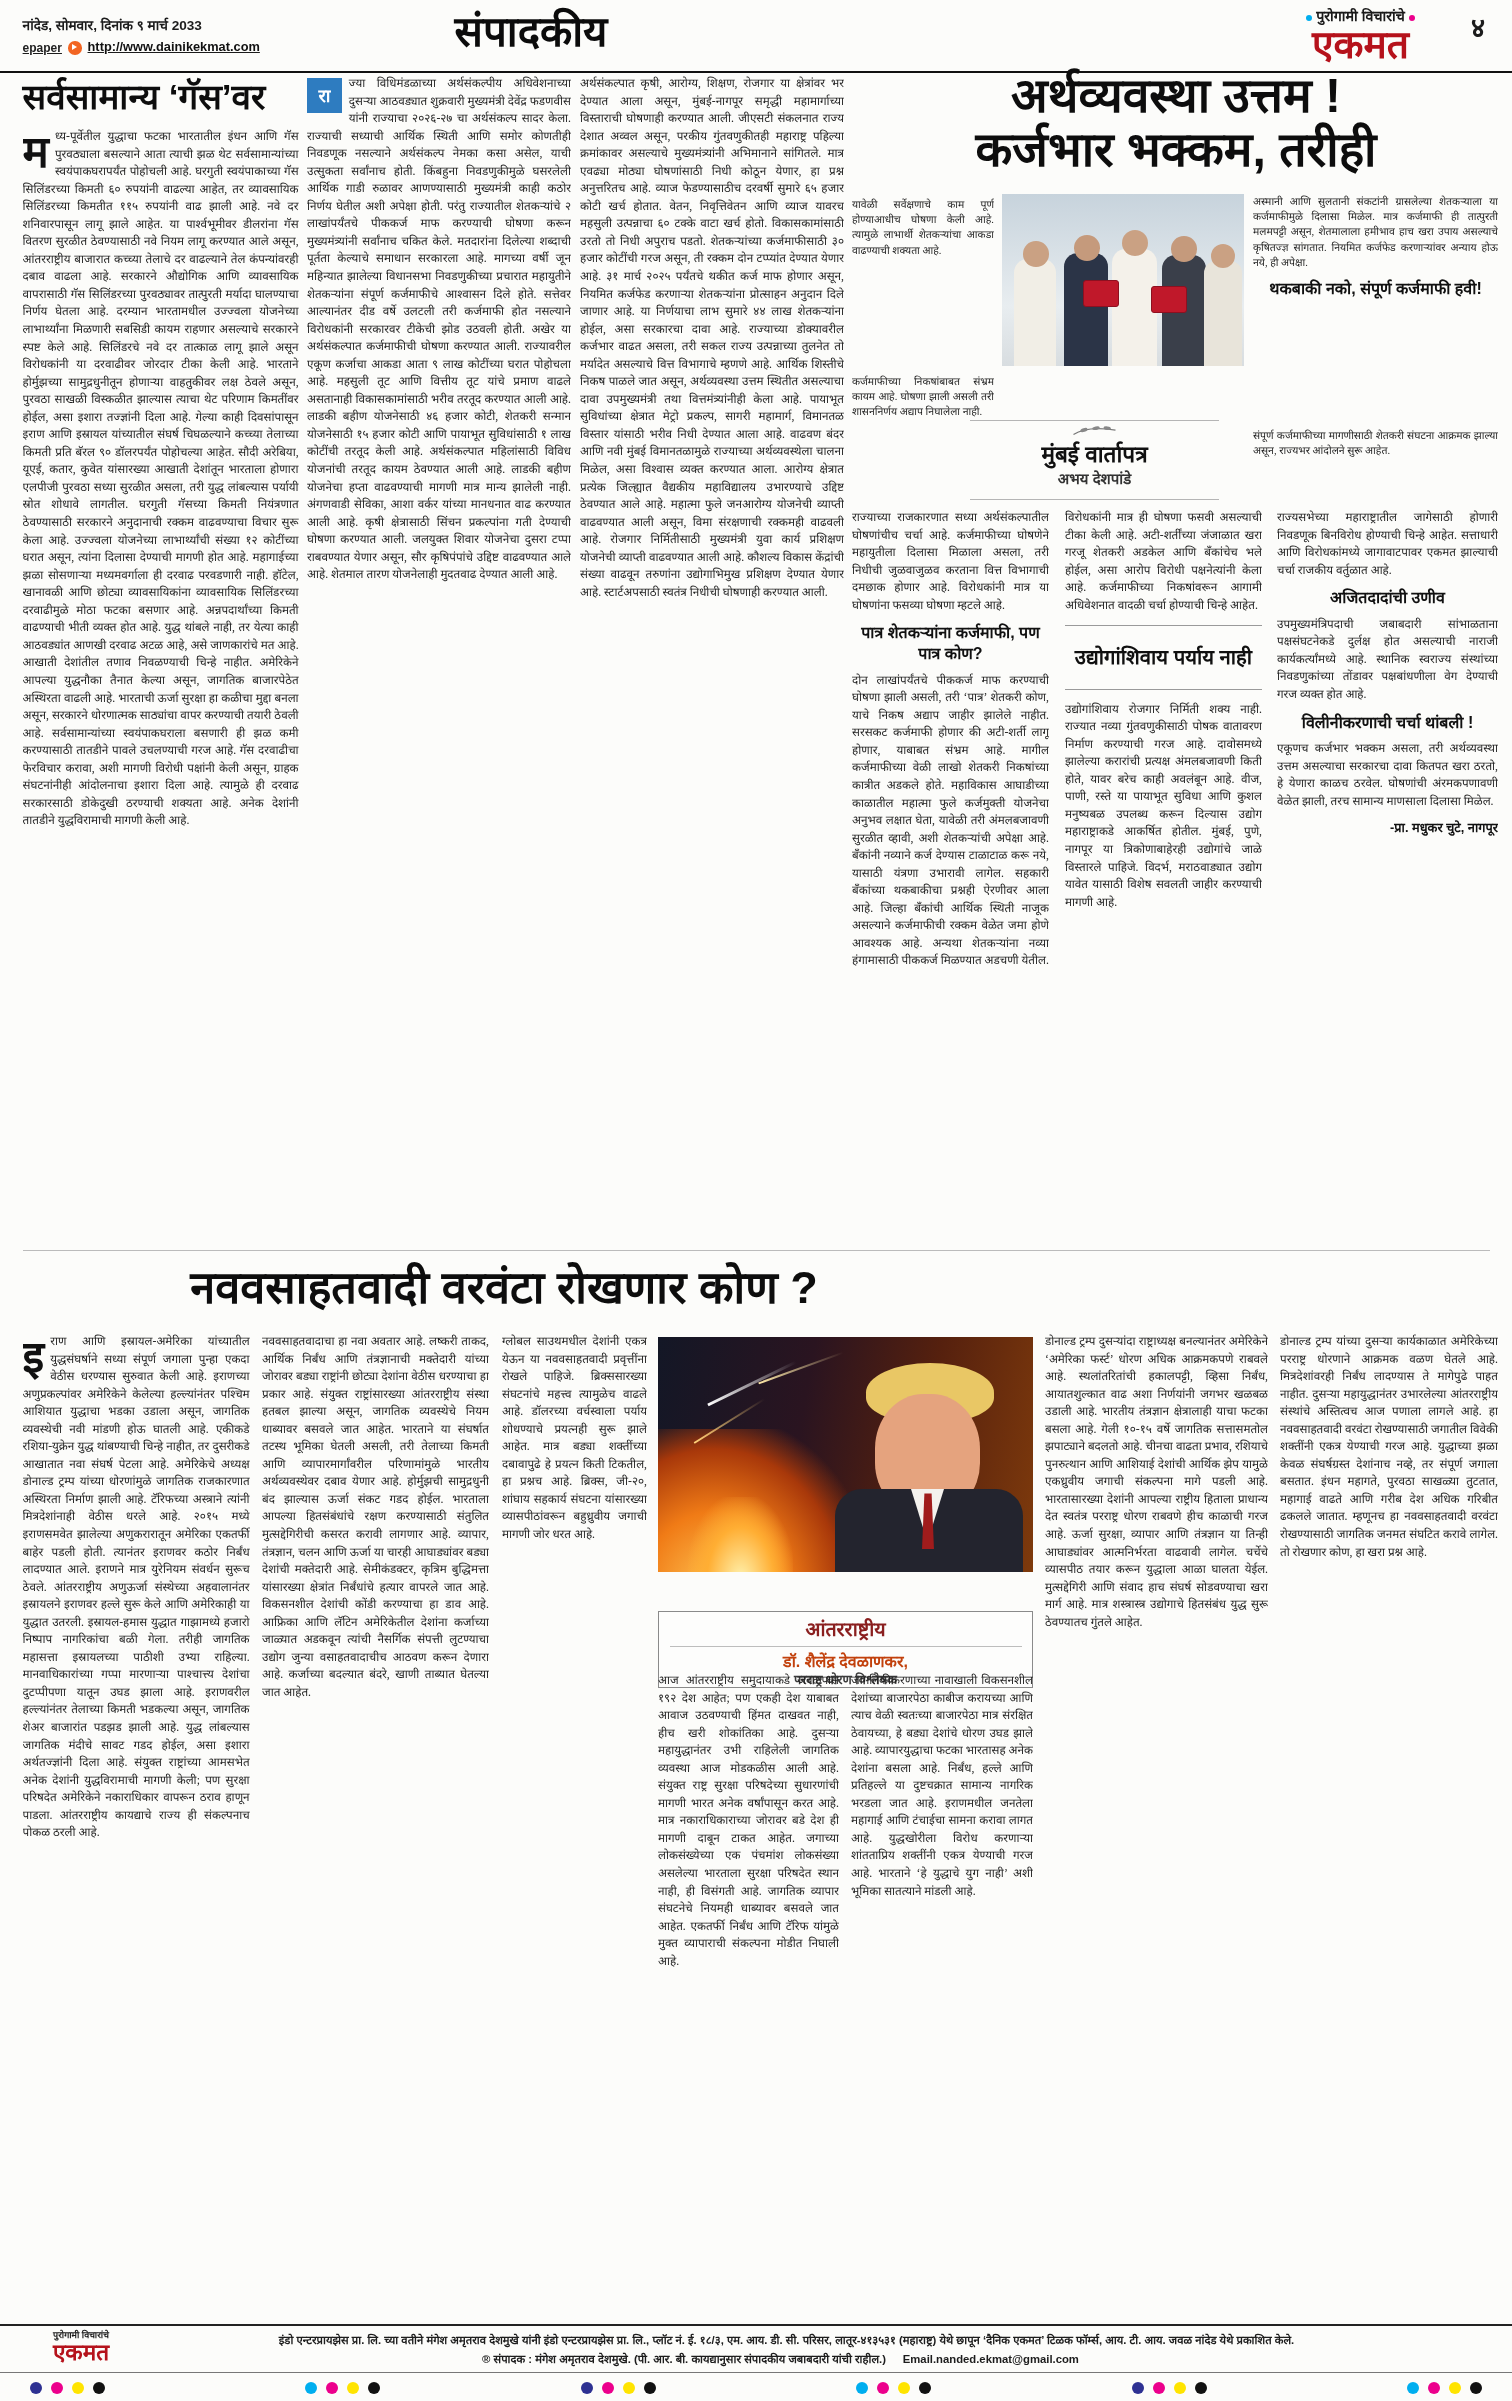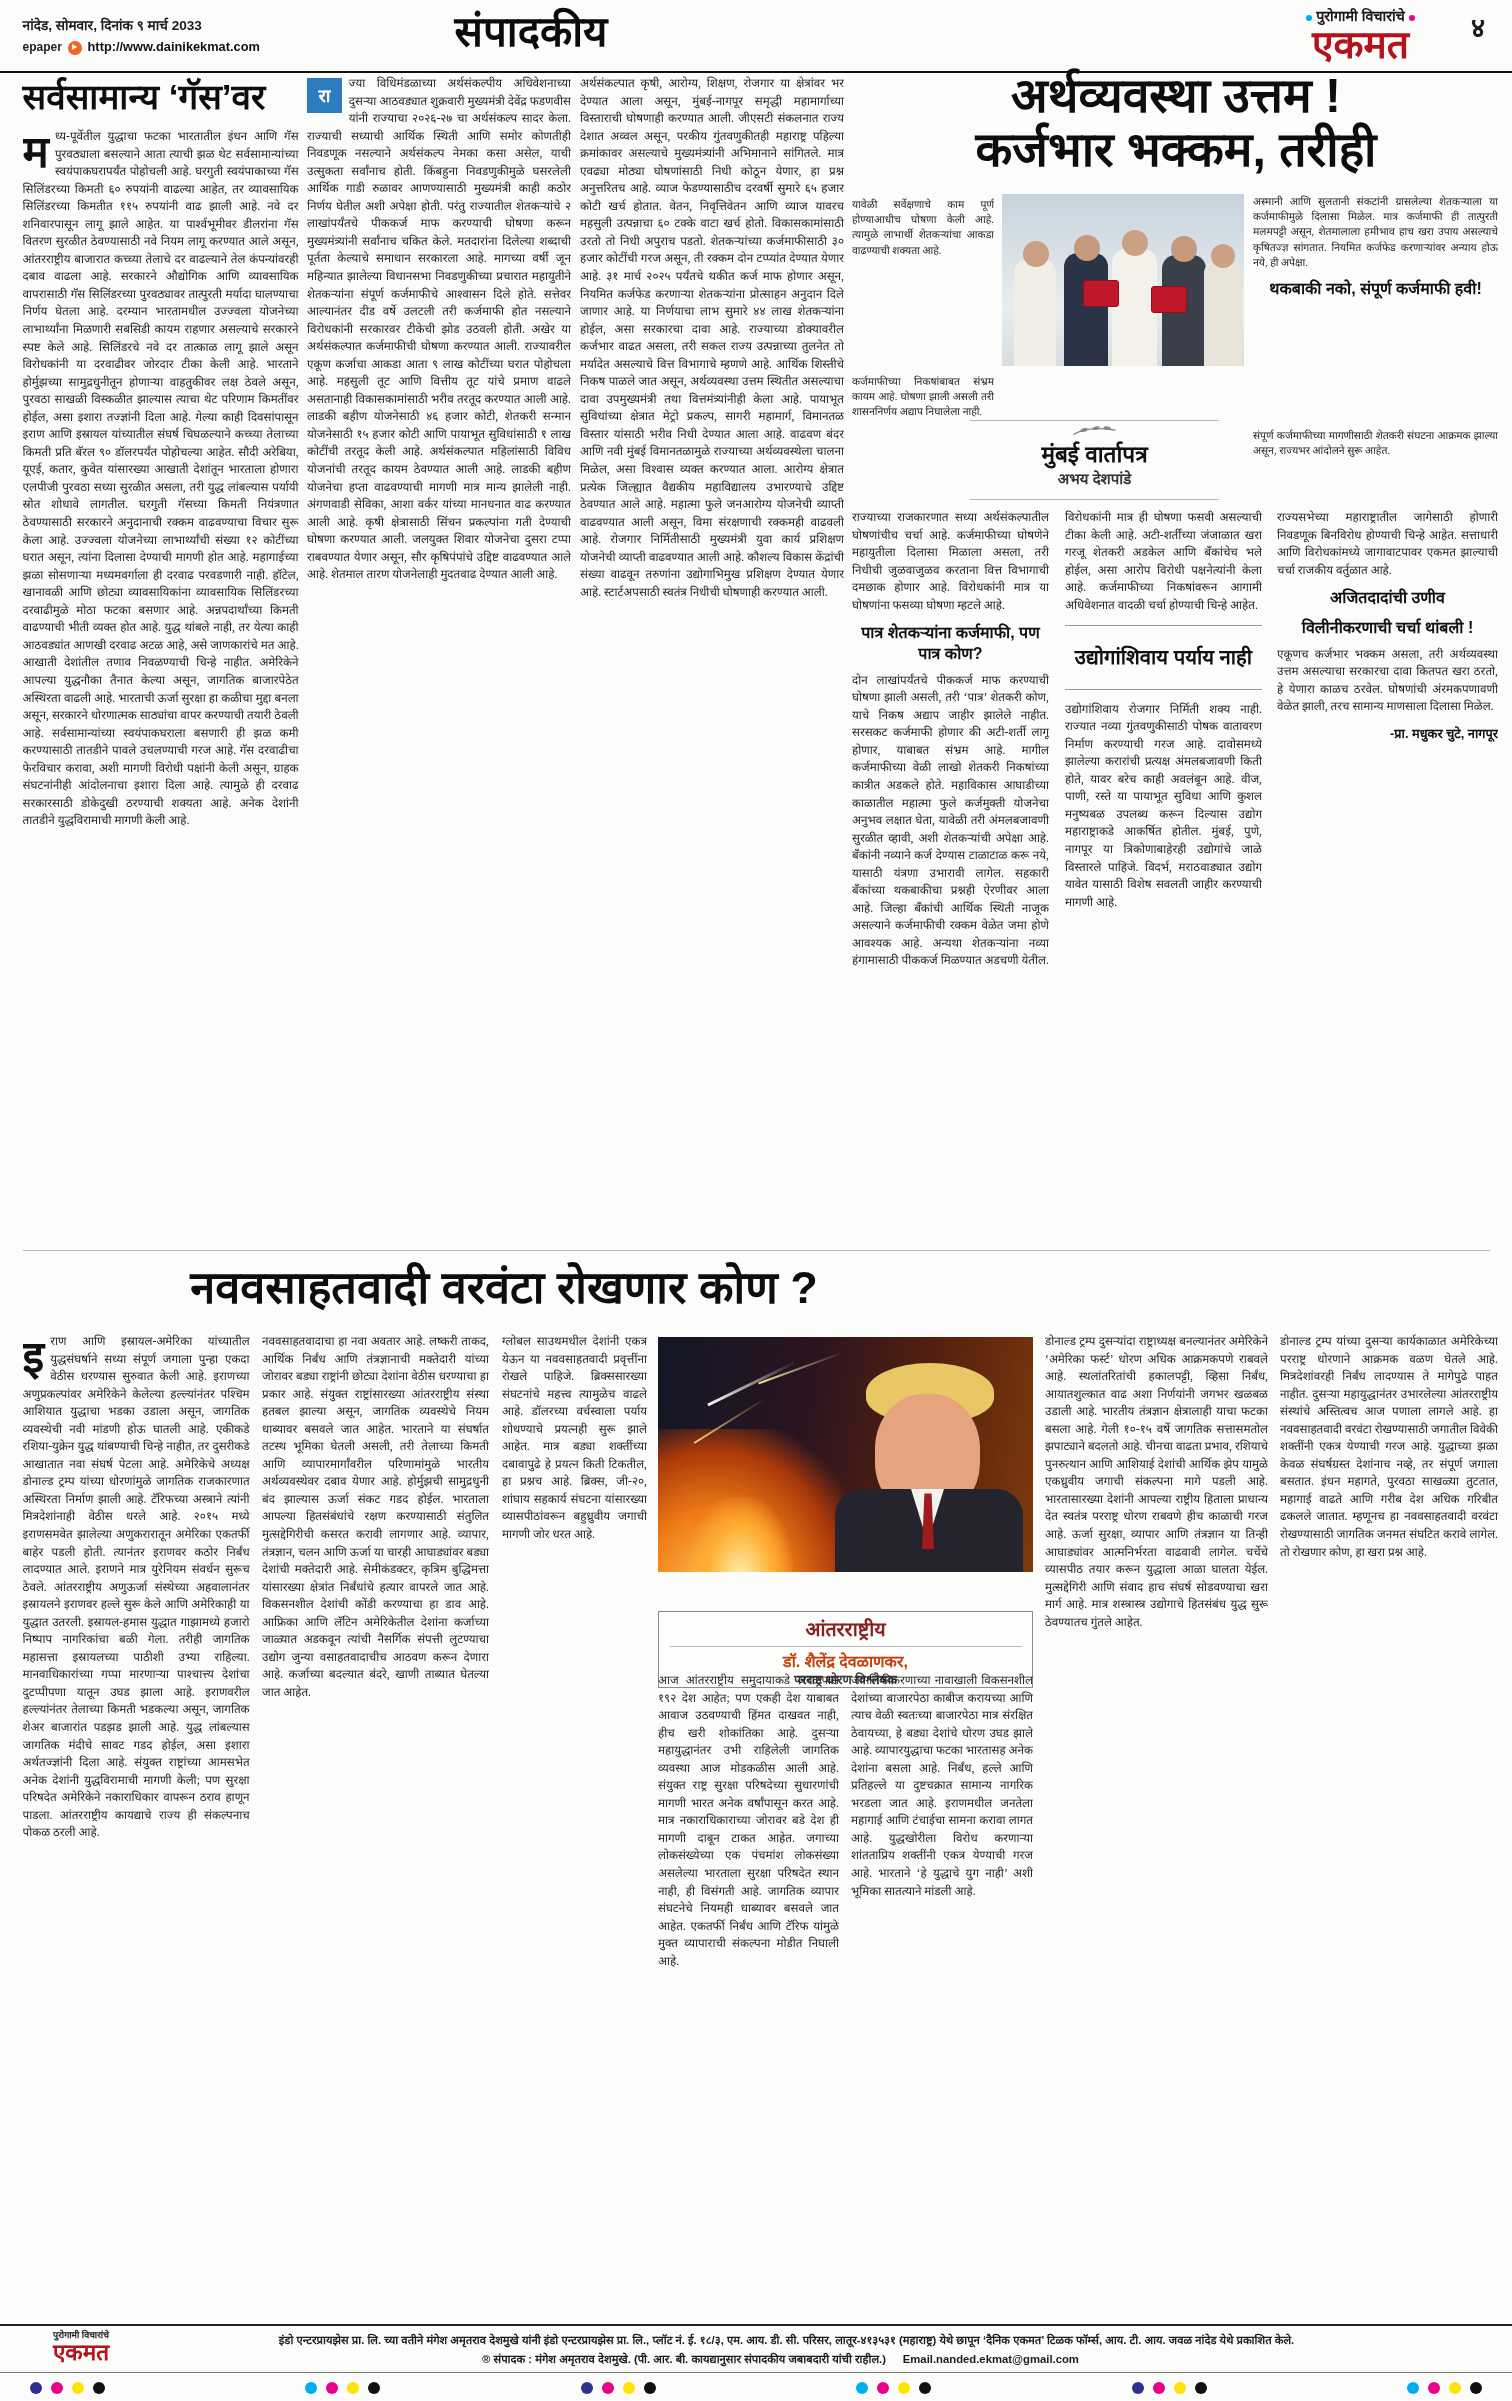--- a/index.html
+++ b/index.html
@@ -26,21 +26,21 @@
   .cmyk-group{display:flex;gap:9px;align-items:center;}
   .cmyk-row{position:absolute;display:flex;justify-content:space-between;align-items:center;}
   .photo{position:absolute;overflow:hidden;}
   .pfig{position:absolute;}
 </style>
 </head>
 <body>
 
 <div>
   <div class="abs" style="left:22.6px;top:16.6px;font:600 13.6px/1.3 'Liberation Sans',sans-serif;">नांदेड, सोमवार, दिनांक ९ मार्च 2033</div>
-  <div class="abs" style="left:22.6px;top:41px;display:flex;align-items:flex-start;gap:6px;">
+  <div class="abs" style="left:22.6px;top:41px;display:flex;align-items:center;gap:6px;text-decoration:underline;">
     <span style="font:700 12px/1 'Liberation Sans',sans-serif;color:#222;">epaper</span>
     <span class="dot" style="width:13.6px;height:13.6px;background:#f26522;position:relative;">
         <span style="position:absolute;left:4.5px;top:3px;width:0;height:0;border-left:5.3px solid #fff;border-top:3.8px solid transparent;border-bottom:3.8px solid transparent;"></span>
       </span>
     <span style="font:600 12.8px/1 'Liberation Sans',sans-serif;color:#111;">http://www.dainikekmat.com</span>
   </div>
   <div class="abs" style="left:354px;top:4.5px;width:354px;text-align:center;font:800 42px/1.3 'Liberation Sans',sans-serif;color:#0b0b0b;">संपादकीय</div>
   <div class="abs" style="left:1259px;top:7.5px;width:203px;text-align:center;">
     <div style="font:700 14.3px/1.2 'Liberation Sans',sans-serif;color:#1a1a1a;">
       <span class="dot" style="width:6px;height:6px;background:#00aeef;margin-right:3.8px;"></span><span>पुरोगामी विचारांचे</span><span class="dot" style="width:6px;height:6px;background:#ec008c;margin-left:3.8px;"></span>
@@ -115,20 +115,21 @@
   <span>दोन लाखांपर्यंतचे पीककर्ज माफ करण्याची घोषणा झाली असली, तरी ‘पात्र’ शेतकरी कोण, याचे निकष अद्याप जाहीर झालेले नाहीत. सरसकट कर्जमाफी होणार की अटी-शर्ती लागू होणार, याबाबत संभ्रम आहे. मागील कर्जमाफीच्या वेळी लाखो शेतकरी निकषांच्या कात्रीत अडकले होते.  महाविकास आघाडीच्या काळातील महात्मा फुले कर्जमुक्ती योजनेचा अनुभव लक्षात घेता, यावेळी तरी अंमलबजावणी सुरळीत व्हावी, अशी शेतकऱ्यांची अपेक्षा आहे. बँकांनी नव्याने कर्ज देण्यास टाळाटाळ करू नये, यासाठी यंत्रणा उभारावी लागेल.  सहकारी बँकांच्या थकबाकीचा प्रश्नही ऐरणीवर आला आहे. जिल्हा बँकांची आर्थिक स्थिती नाजूक असल्याने कर्जमाफीची रक्कम वेळेत जमा होणे आवश्यक आहे. अन्यथा शेतकऱ्यांना नव्या हंगामासाठी पीककर्ज मिळण्यात अडचणी येतील.</span>
 </div>
 <div class="col" style="left:1065px;top:509px;width:197px;height:730px;">
   <span>विरोधकांनी मात्र ही घोषणा फसवी असल्याची टीका केली आहे. अटी-शर्तींच्या जंजाळात खरा गरजू शेतकरी अडकेल आणि बँकांचेच भले होईल, असा आरोप विरोधी पक्षनेत्यांनी केला आहे. कर्जमाफीच्या निकषांवरून आगामी अधिवेशनात वादळी चर्चा होण्याची चिन्हे आहेत.</span>
   <h3 class="sub-lg">उद्योगांशिवाय पर्याय नाही</h3>
   <span>उद्योगांशिवाय रोजगार निर्मिती शक्य नाही. राज्यात नव्या गुंतवणुकीसाठी पोषक वातावरण निर्माण करण्याची गरज आहे. दावोसमध्ये झालेल्या करारांची प्रत्यक्ष अंमलबजावणी किती होते, यावर बरेच काही अवलंबून आहे.  वीज, पाणी, रस्ते या पायाभूत सुविधा आणि कुशल मनुष्यबळ उपलब्ध करून दिल्यास उद्योग महाराष्ट्राकडे आकर्षित होतील. मुंबई, पुणे, नागपूर या त्रिकोणाबाहेरही उद्योगांचे जाळे विस्तारले पाहिजे. विदर्भ, मराठवाड्यात उद्योग यावेत यासाठी विशेष सवलती जाहीर करण्याची मागणी आहे.</span>
 </div>
 <div class="col" style="left:1277px;top:509px;width:221px;height:730px;">
   <span>राज्यसभेच्या महाराष्ट्रातील जागेसाठी होणारी निवडणूक बिनविरोध होण्याची चिन्हे आहेत. सत्ताधारी आणि विरोधकांमध्ये जागावाटपावर एकमत झाल्याची चर्चा राजकीय वर्तुळात आहे.</span>
   <h3 class="sub">अजितदादांची उणीव</h3>
+  <span>उपमुख्यमंत्रिपदाची जबाबदारी सांभाळताना पक्षसंघटनेकडे दुर्लक्ष होत असल्याची नाराजी कार्यकर्त्यांमध्ये आहे. स्थानिक स्वराज्य संस्थांच्या निवडणुकांच्या तोंडावर पक्षबांधणीला वेग देण्याची गरज व्यक्त होत आहे.</span>
   <h3 class="sub">विलीनीकरणाची चर्चा थांबली !</h3>
   <span>एकूणच कर्जभार भक्कम असला, तरी अर्थव्यवस्था उत्तम असल्याचा सरकारचा दावा कितपत खरा ठरतो, हे येणारा काळच ठरवेल. घोषणांची अंरमकपणावणी वेळेत झाली, तरच सामान्य माणसाला दिलासा मिळेल.</span>
   <span class="byline">-प्रा. मधुकर चुटे, नागपूर</span>
 </div>
 
 <div class="hairline" style="left:22.6px;top:1250px;width:1467px;height:0.8px;background:#bbb;"></div>
 <div class="headline" style="left:105px;top:1262px;width:798px;text-align:center;font-size:45px;line-height:1.15;">नववसाहतवादी वरवंटा रोखणार कोण ?</div>
 
 <div class="col" style="left:22.6px;top:1333px;width:227px;height:979px;">
   <span class="dropcap">इ</span><span>राण आणि इस्रायल-अमेरिका यांच्यातील युद्धसंघर्षाने सध्या संपूर्ण जगाला पुन्हा एकदा वेठीस धरण्यास सुरुवात केली आहे. इराणच्या अणुप्रकल्पांवर अमेरिकेने केलेल्या हल्ल्यांनंतर पश्चिम आशियात युद्धाचा भडका उडाला असून, जागतिक व्यवस्थेची नवी मांडणी होऊ घातली आहे.  एकीकडे रशिया-युक्रेन युद्ध थांबण्याची चिन्हे नाहीत, तर दुसरीकडे आखातात नवा संघर्ष पेटला आहे. अमेरिकेचे अध्यक्ष डोनाल्ड ट्रम्प यांच्या धोरणांमुळे जागतिक राजकारणात अस्थिरता निर्माण झाली आहे. टॅरिफच्या अस्त्राने त्यांनी मित्रदेशांनाही वेठीस धरले आहे.  २०१५ मध्ये इराणसमवेत झालेल्या अणुकरारातून अमेरिका एकतर्फी बाहेर पडली होती. त्यानंतर इराणवर कठोर निर्बंध लादण्यात आले. इराणने मात्र युरेनियम संवर्धन सुरूच ठेवले. आंतरराष्ट्रीय अणुऊर्जा संस्थेच्या अहवालानंतर इस्रायलने इराणवर हल्ले सुरू केले आणि अमेरिकाही या युद्धात उतरली.  इस्रायल-हमास युद्धात गाझामध्ये हजारो निष्पाप नागरिकांचा बळी गेला. तरीही जागतिक महासत्ता इस्रायलच्या पाठीशी उभ्या राहिल्या. मानवाधिकारांच्या गप्पा मारणाऱ्या पाश्चात्त्य देशांचा दुटप्पीपणा यातून उघड झाला आहे.  इराणवरील हल्ल्यांनंतर तेलाच्या किमती भडकल्या असून, जागतिक शेअर बाजारांत पडझड झाली आहे. युद्ध लांबल्यास जागतिक मंदीचे सावट गडद होईल, असा इशारा अर्थतज्ज्ञांनी दिला आहे.  संयुक्त राष्ट्रांच्या आमसभेत अनेक देशांनी युद्धविरामाची मागणी केली; पण सुरक्षा परिषदेत अमेरिकेने नकाराधिकार वापरून ठराव हाणून पाडला. आंतरराष्ट्रीय कायद्याचे राज्य ही संकल्पनाच पोकळ ठरली आहे.</span>

